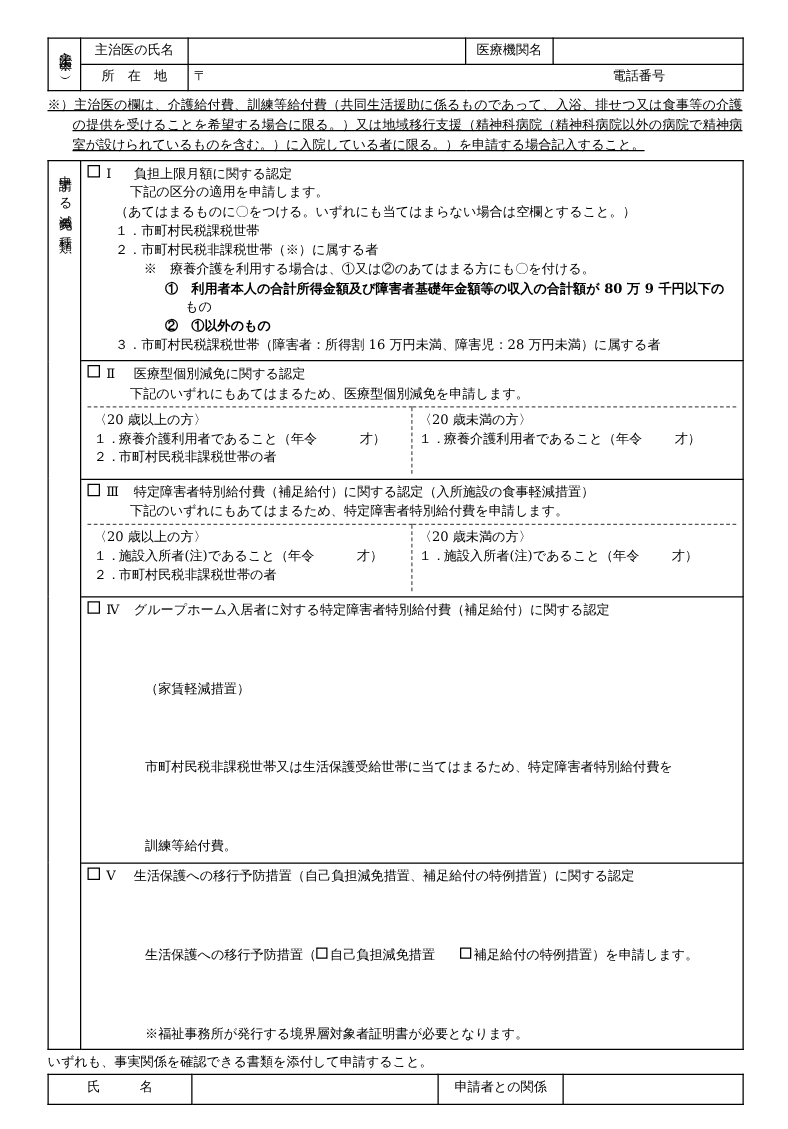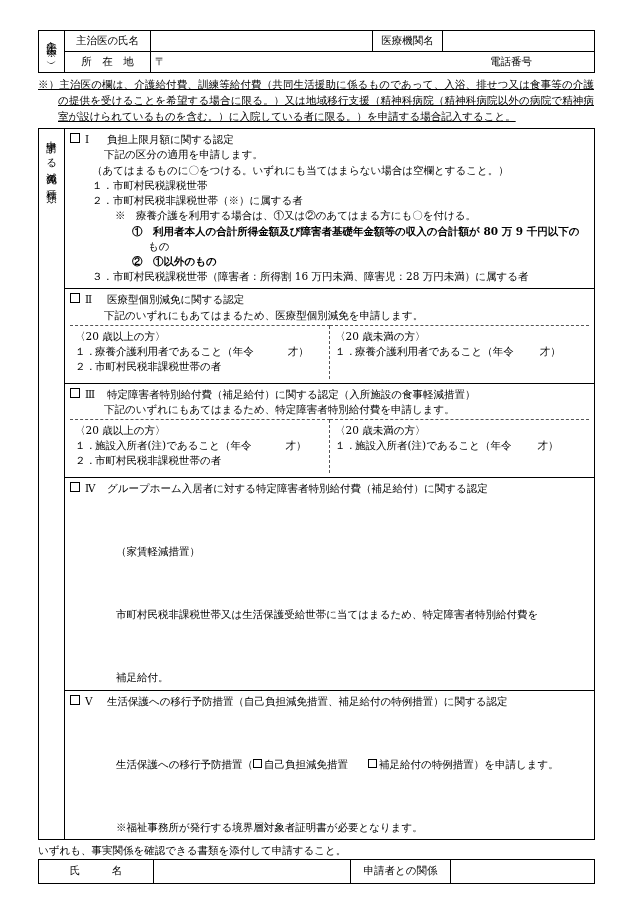--- a/index.html
+++ b/index.html
@@ -273,21 +273,21 @@
       </td>
     </tr>
 
     <tr>
       <td>
         <span class="hdrline">
           <span class="cb"></span><span class="rnum">Ⅳ</span><span>グループホーム入居者に対する特定障害者特別給付費（補足給付）に関する認定</span>
         </span>
         <span class="ind-iv">（家賃軽減措置）</span>
         <span class="ind-iv">市町村民税非課税世帯又は生活保護受給世帯に当てはまるため、特定障害者特別給付費を</span>
-        <span class="ind-iv">補足給付。</span>
+        <span class="ind-iv">訓練等給付費。</span>
       </td>
     </tr>
 
     <tr>
       <td>
         <span class="hdrline">
           <span class="cb"></span><span class="rnum">Ⅴ</span><span>生活保護への移行予防措置（自己負担減免措置、補足給付の特例措置）に関する認定</span>
         </span>
         <span class="ind-iv"><span>生活保護への移行予防措置（</span><span class="cb-inline"></span><span>自己負担減免措置</span><span class="cb-gap"></span><span class="cb-inline"></span><span>補足給付の特例措置</span><span>）を申請します。</span></span>
         <span class="ind-iv">※福祉事務所が発行する境界層対象者証明書が必要となります。</span>

